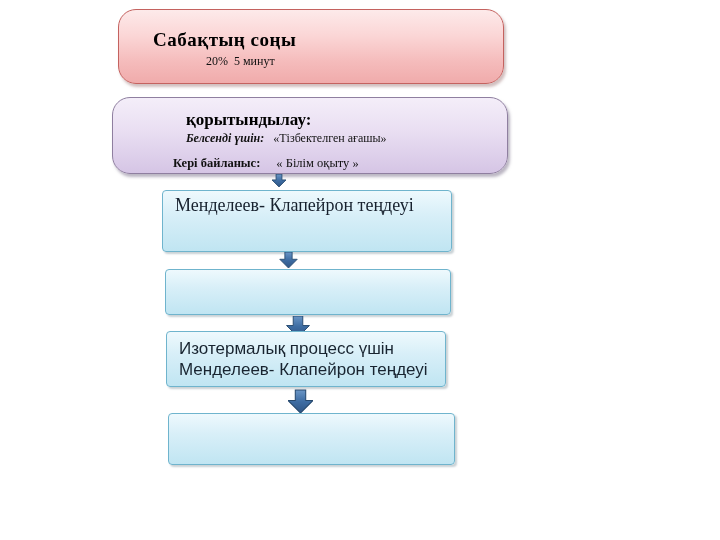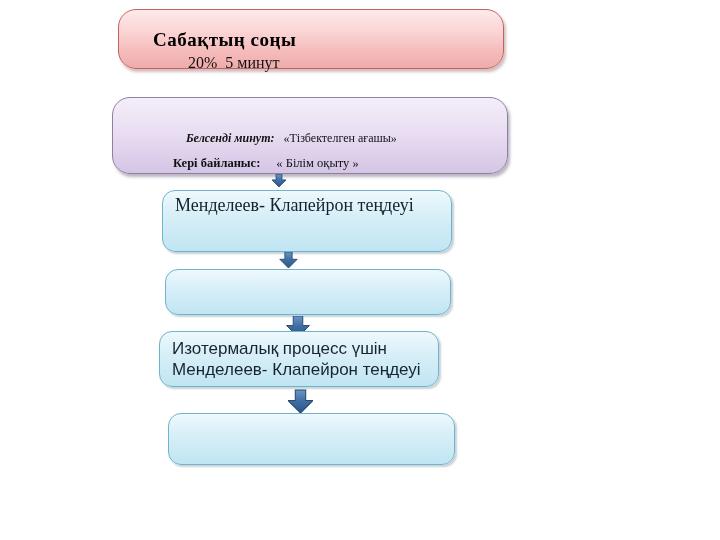--- a/index.html
+++ b/index.html
@@ -17,34 +17,34 @@
     height: 540px;
     background: #ffffff;
   }
   .shape {
     position: absolute;
     box-sizing: border-box;
   }
 
   
   .pink-box {
-    left: 118px; top: 9px; width: 386px; height: 60px;
+    left: 118px; top: 9px; width: 386px; height: 75px;
     border: 1px solid #c4625f;
     border-radius: 18px;
     background: linear-gradient(180deg, #fdeaea 0%, #fbd6d6 35%, #f5bcbc 70%, #f0abab 100%);
     box-shadow: 2px 3px 3px rgba(150,110,110,0.45);
   }
   .pink-title {
     position: absolute; left: 34px; top: 19px;
     font-weight: bold; font-size: 19px; color: #000000;
     letter-spacing: 0.5px; white-space: nowrap;
   }
   .pink-sub {
-    position: absolute; left: 69px; top: 44px;
-    font-size: 16px; color: #111111; white-space: pre;
+    position: absolute; left: 87px; top: 44px;
+    font-size: 12px; color: #111111; white-space: pre;
   }
 
   
   .purple-box {
     left: 112px; top: 97px; width: 396px; height: 77px;
     border: 1px solid #8f7fa0;
     border-radius: 18px;
     background: linear-gradient(180deg, #f4eef9 0%, #e9def2 45%, #d5c5e5 100%);
     box-shadow: 2px 3px 3px rgba(120,110,135,0.5);
   }
@@ -59,27 +59,27 @@
   .purple-line1 .lbl { font-weight: bold; font-style: italic; margin-right: 9px; }
   .purple-line2 {
     position: absolute; left: 60px; top: 58px;
     font-size: 12.5px; color: #111111; white-space: nowrap;
   }
   .purple-line2 .lbl { font-weight: bold; margin-right: 16px; }
 
   
   .blue-box {
     border: 1px solid #6fb4cd;
-    border-radius: 13px;
+    border-radius: 4px;
     background: linear-gradient(180deg, #eef9fd 0%, #d8eff8 40%, #c0e5f2 100%);
     box-shadow: 2px 2px 2px rgba(120,140,150,0.4);
   }
   .flow-step-1 { left: 162px; top: 190px; width: 290px; height: 62px; }
   .flow-step-2 { left: 165px; top: 269px; width: 286px; height: 46px; }
-  .flow-step-3 { left: 159px; top: 331px; width: 280px; height: 56px; }
+  .flow-step-3 { left: 166px; top: 331px; width: 280px; height: 56px; }
   .flow-step-4 { left: 168px; top: 413px; width: 287px; height: 52px; }
   .flow-text-serif {
     position: absolute; left: 12px; top: 4px;
     font-family: "Liberation Serif", serif;
     font-size: 18px; color: #17212e; white-space: nowrap;
   }
   .flow-text-sans {
     position: absolute; left: 12px; top: 6px;
     font-family: "Liberation Sans", sans-serif;
     font-size: 17px; line-height: 21px; color: #182430;
@@ -108,22 +108,23 @@
       </linearGradient>
     </defs>
   </svg>
 
   <div class="shape pink-box">
     <div class="pink-title">Сабақтың соңы</div>
     <div class="pink-sub">20%  5 минут</div>
   </div>
 
   <div class="shape purple-box">
+    <div class="purple-title">қорытындылау:</div>
     <div class="purple-line1">
-      <span class="lbl">Белсенді минут:</span><span>«Тізбектелген ағашы»</span>
+      <span class="lbl">Белсенді үшін:</span><span>«Тізбектелген ағашы»</span>
     </div>
     <div class="purple-line2">
       <span class="lbl">Кері байланыс:</span><span>« Білім оқыту »</span>
     </div>
   </div>
 
   <div class="arrow arrow-1">
     <svg width="14" height="13" viewBox="0 0 24 22">
       <polygon points="7,0 17,0 17,10 24,10 12,22 0,10 7,10" fill="url(#arrowGrad)" stroke="#26496e" stroke-width="1.5"></polygon>
     </svg>

